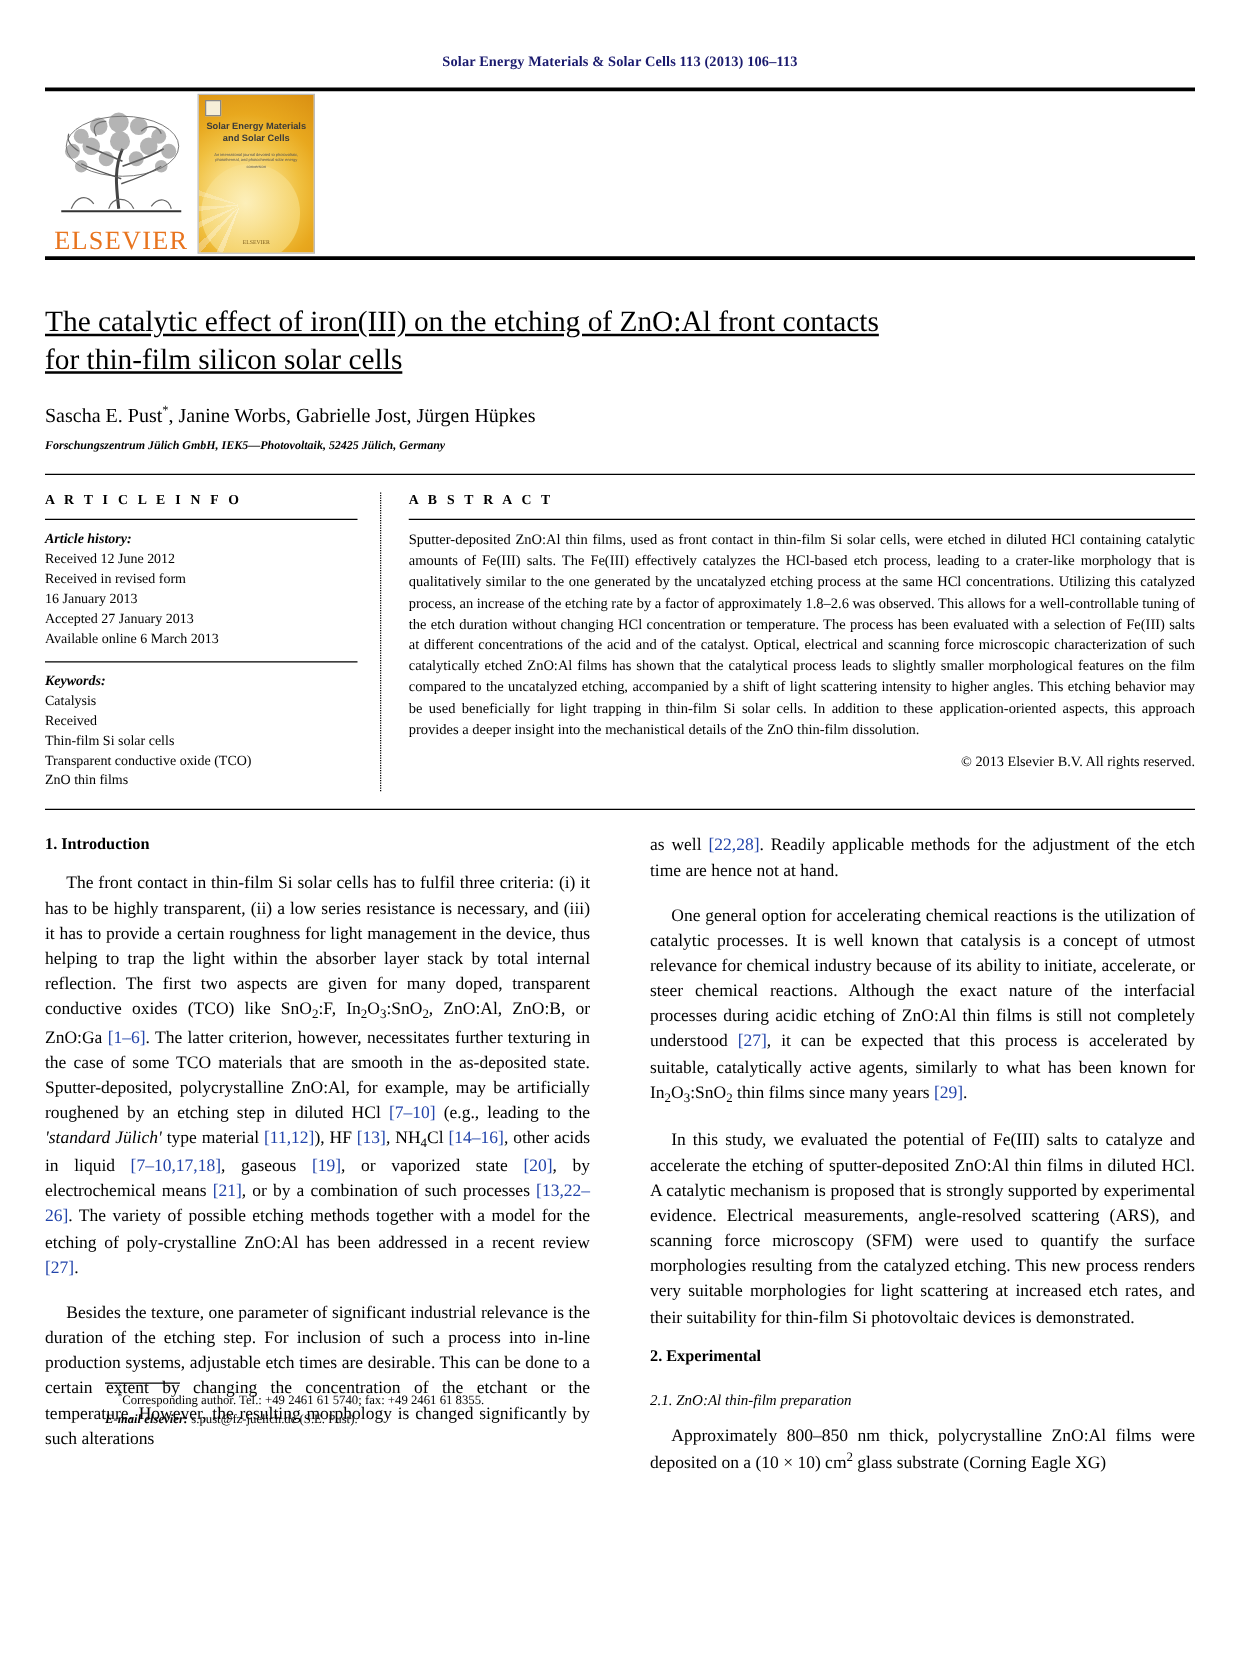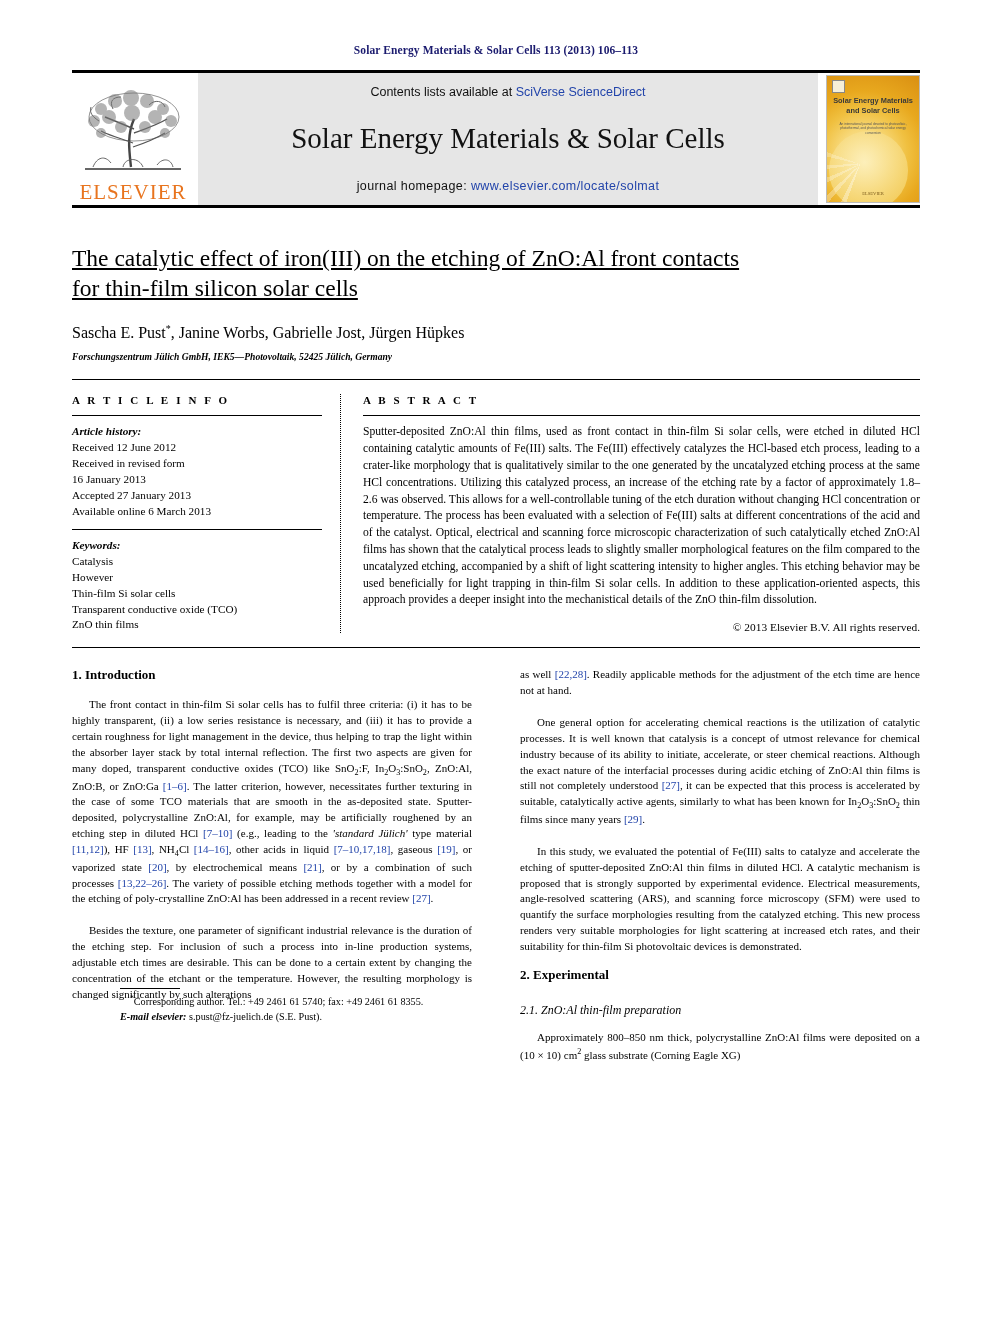--- a/index.html
+++ b/index.html
@@ -13,21 +13,21 @@
     font-family: "Liberation Serif", serif;
     color: #000000;
     position: relative;
     overflow: hidden;
   }
   .page {
     position: relative;
     width: 992px;
     height: 1323px;
     box-sizing: border-box;
-    padding: 0 72px;
+    padding: 0 36px;
   }
 
   
   .running-head {
     text-align: center;
     font-family: "Liberation Serif", serif;
     font-weight: bold;
     font-size: 11.5px;
     color: #1a1a6e;
     padding-top: 44px;
@@ -271,21 +271,21 @@
   }
   h3.sub-head {
     font-family: "Liberation Serif", serif;
     font-size: 12px;
     font-weight: normal;
     font-style: italic;
     margin: 20px 0 12px 0;
   }
   p.para {
     font-family: "Liberation Serif", serif;
-    font-size: 11px;
+    font-size: 14px;
     line-height: 1.44;
     text-align: justify;
     margin: 0;
     text-indent: 17px;
   }
   p.para + p.para { margin-top: 16px; }
   .ref { color: #2244aa; }
   .sect2 { margin-top: 12px; }
 
   
@@ -359,29 +359,20 @@
             <path d="M6 82 H 102" stroke="#333" stroke-width="1.6"></path>
             <path d="M14 80 C 18 70, 26 68, 32 76" stroke="#666" stroke-width="1"></path>
             <path d="M78 78 C 84 70, 92 72, 94 80" stroke="#666" stroke-width="1"></path>
             <path d="M44 80 C 46 70, 60 70, 64 80" stroke="#666" stroke-width="1"></path>
           </g>
         </svg>
       </div>
       <div class="elsevier-word">ELSEVIER</div>
     </div>
 
-    <div class="journal-band">
-      <div class="contents-line">
-        <span>Contents lists available at </span><span class="sd">SciVerse ScienceDirect</span>
-      </div>
-      <div class="journal-title">Solar Energy Materials &amp; Solar Cells</div>
-      <div class="homepage-line">
-        <span>journal homepage: </span><span class="url">www.elsevier.com/locate/solmat</span>
-      </div>
-    </div>
 
     <div class="cover-thumb">
       <div class="cover-sun"></div>
       <div class="cover-rays"></div>
       <div class="cover-top-mark"></div>
       <div class="cover-title">
         <div>Solar Energy Materials</div>
         <div>and Solar Cells</div>
       </div>
       <div class="cover-sub">An international journal devoted to photovoltaic, photothermal, and photochemical solar energy conversion</div>
@@ -412,21 +403,21 @@
         <div>Received 12 June 2012</div>
         <div>Received in revised form</div>
         <div>16 January 2013</div>
         <div>Accepted 27 January 2013</div>
         <div>Available online 6 March 2013</div>
       </div>
       <div class="hr-thin"></div>
       <div class="info-body">
         <div class="lbl">Keywords:</div>
         <div>Catalysis</div>
-        <div>However</div>
+        <div>Received</div>
         <div>Thin-film Si solar cells</div>
         <div>Transparent conductive oxide (TCO)</div>
         <div>ZnO thin films</div>
       </div>
     </div>
 
     <div class="col-abstract">
       <div class="sechead">A B S T R A C T</div>
       <div class="hr-thin"></div>
       <div class="abstract-text">Sputter-deposited ZnO:Al thin films, used as front contact in thin-film Si solar cells, were etched in diluted HCl containing catalytic amounts of Fe(III) salts. The Fe(III) effectively catalyzes the HCl-based etch process, leading to a crater-like morphology that is qualitatively similar to the one generated by the uncatalyzed etching process at the same HCl concentrations. Utilizing this catalyzed process, an increase of the etching rate by a factor of approximately 1.8–2.6 was observed. This allows for a well-controllable tuning of the etch duration without changing HCl concentration or temperature. The process has been evaluated with a selection of Fe(III) salts at different concentrations of the acid and of the catalyst. Optical, electrical and scanning force microscopic characterization of such catalytically etched ZnO:Al films has shown that the catalytical process leads to slightly smaller morphological features on the film compared to the uncatalyzed etching, accompanied by a shift of light scattering intensity to higher angles. This etching behavior may be used beneficially for light trapping in thin-film Si solar cells. In addition to these application-oriented aspects, this approach provides a deeper insight into the mechanistical details of the ZnO thin-film dissolution.</div>

